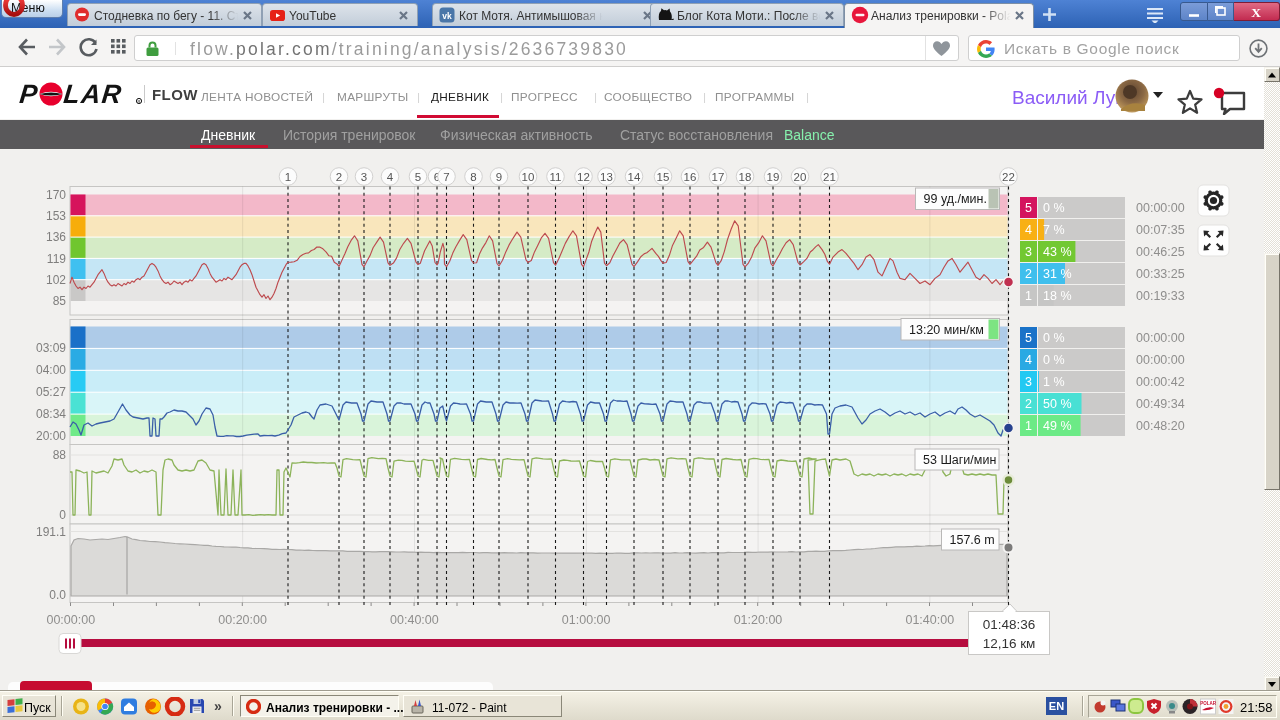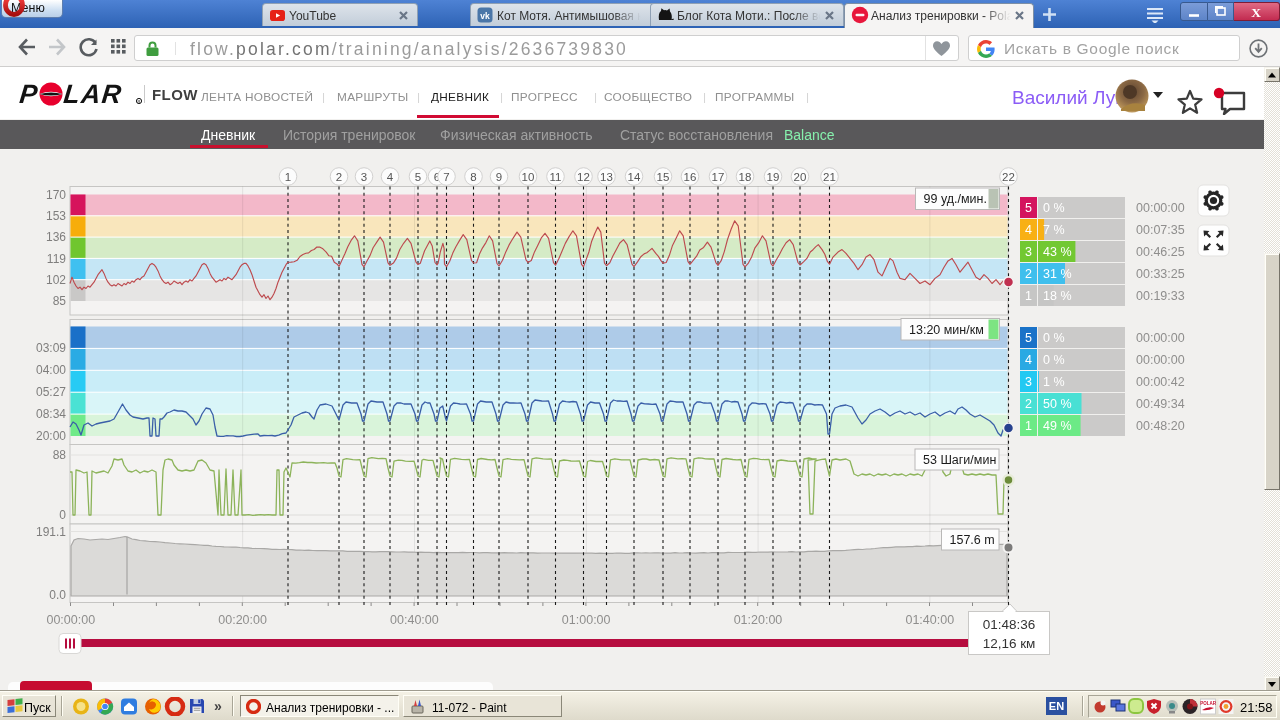--- a/index.html
+++ b/index.html
@@ -26,31 +26,42 @@
 .sbtn{position:absolute;left:0;width:16px;height:15px;background:#d8d4c8;border:1px solid;border-color:#f5f3ec #77746a #77746a #f5f3ec;box-shadow:inset 1px 1px 0 #fffef8}
 .sthumb{position:absolute;left:0;top:186px;width:16px;height:237px;background:#d8d4c8;border:1px solid;border-color:#f5f3ec #77746a #77746a #f5f3ec;box-shadow:inset 1px 1px 0 #fffef8}
 
 #taskbar{position:absolute;left:0;top:691px;width:1280px;height:29px;background:linear-gradient(#f4f1e5,#dedacb);border-top:1px solid #fffef6;box-shadow:0 -1px 0 #9f9c8f}
 .tbtn{position:absolute;top:3px;height:22px;background:#e8e4d7;border:1px solid;border-color:#fffef6 #8a8778 #8a8778 #fffef6;font-size:12px;color:#000}
 .tsep{position:absolute;top:4px;width:2px;height:20px;border-left:1px solid #a8a596;border-right:1px solid #fffef4}
 </style></head>
 <body>
 <div id="root">
 <div id="tabbar">
+      <div class="tab" style="left:67px;width:195px">
+        <svg class="abs" style="left:6px;top:3px" width="16" height="16">
+          <circle cx="8" cy="7.5" r="7" fill="#e02d2d"></circle>
+          <path d="M4 13 L6 9 L9 12 Z" fill="#e02d2d"></path>
+          <rect x="4" y="6.3" width="8" height="2.6" rx="1.3" fill="#fff"></rect>
+        </svg>
+        <div class="tt" style="width:149px;-webkit-mask-image:linear-gradient(90deg,#000 78%,transparent 97%);mask-image:linear-gradient(90deg,#000 78%,transparent 97%)">Стодневка по бегу - 11. Ст</div>
+        <svg class="abs" style="right:8px;top:6px" width="11" height="11">
+          <path d="M2 2 L9 9 M9 2 L2 9" stroke="#6a7687" stroke-width="2.2" fill="none"></path>
+        </svg>
+      </div>
       <div class="tab" style="left:262px;width:156px">
         <svg class="abs" style="left:6px;top:3px" width="17" height="16">
           <rect x="1" y="3" width="15" height="11" rx="2.8" fill="#e62117"></rect>
           <path d="M7 6.2 L11.2 8.5 L7 10.8 Z" fill="#fff"></path>
         </svg>
         <div class="tt" style="width:148px;">YouTube</div>
         <svg class="abs" style="right:8px;top:6px" width="11" height="11">
           <path d="M2 2 L9 9 M9 2 L2 9" stroke="#6a7687" stroke-width="2.2" fill="none"></path>
         </svg>
       </div>
-      <div class="tab" style="left:470px;width:230px">
+      <div class="tab" style="left:432px;width:230px">
         <svg class="abs" style="left:6px;top:3px" width="16" height="16">
           <rect x="0.5" y="0.5" width="15" height="15" rx="3.5" fill="#4a76a8"></rect>
           <text x="8" y="11.5" font-size="8.5" font-weight="bold" fill="#fff" text-anchor="middle" font-family="Liberation Sans">vk</text>
         </svg>
         <div class="tt" style="width:148px;-webkit-mask-image:linear-gradient(90deg,#000 78%,transparent 97%);mask-image:linear-gradient(90deg,#000 78%,transparent 97%)">Кот Мотя. Антимышовая ко</div>
         <svg class="abs" style="right:8px;top:6px" width="11" height="11">
           <path d="M2 2 L9 9 M9 2 L2 9" stroke="#6a7687" stroke-width="2.2" fill="none"></path>
         </svg>
       </div>
       <div class="tab" style="left:650px;width:194px">
@@ -536,21 +547,21 @@
           <rect x="5.8" y="10.8" width="6.5" height="1" fill="#9a9a9a"></rect>
           <rect x="5.8" y="12.8" width="6.5" height="1" fill="#9a9a9a"></rect>
         </g>
       </svg>
       <div class="abs" style="left:214px;top:6px;font-size:14px;font-weight:bold;color:#444">»</div>
       <div class="tsep" style="left:232px"></div>
       <div class="tbtn" style="left:240px;width:159px;background:#f4f2ea;border-color:#8a8778 #fffef6 #fffef6 #8a8778"></div>
       <svg class="abs" style="left:246px;top:7px" width="15" height="15">
         <circle cx="7.5" cy="7.5" r="6" fill="none" stroke="#d62b12" stroke-width="3.4"></circle>
       </svg>
-      <div class="abs" style="left:266px;top:9px;font-size:12px;font-weight:normal;color:#000">Анализ тренировки - ...</div>
+      <div class="abs" style="left:266px;top:9px;font-size:12px;font-weight:bold;color:#000">Анализ тренировки - ...</div>
       <div class="tbtn" style="left:403px;width:159px"></div>
       <svg class="abs" style="left:410px;top:6px" width="16" height="16">
         <rect x="2" y="8" width="11" height="7" rx="1" fill="#b8b4a8" stroke="#6a675c"></rect>
         <path d="M4 8 L5.5 2 L7 8" fill="#d43f3f"></path>
         <path d="M8 8 L9.5 1.5 L11 8" fill="#3a57c8"></path>
       </svg>
       <div class="abs" style="left:432px;top:9px;font-size:12px;color:#000">11-072 - Paint</div>
       <div class="tsep" style="left:1082px"></div>
       <div class="abs" style="left:1088px;top:3px;width:189px;height:23px;border:1px solid;border-color:#a8a596 #fffef4 #fffef4 #a8a596"></div>
       <svg class="abs" style="left:1092px;top:6px" width="144" height="17">

